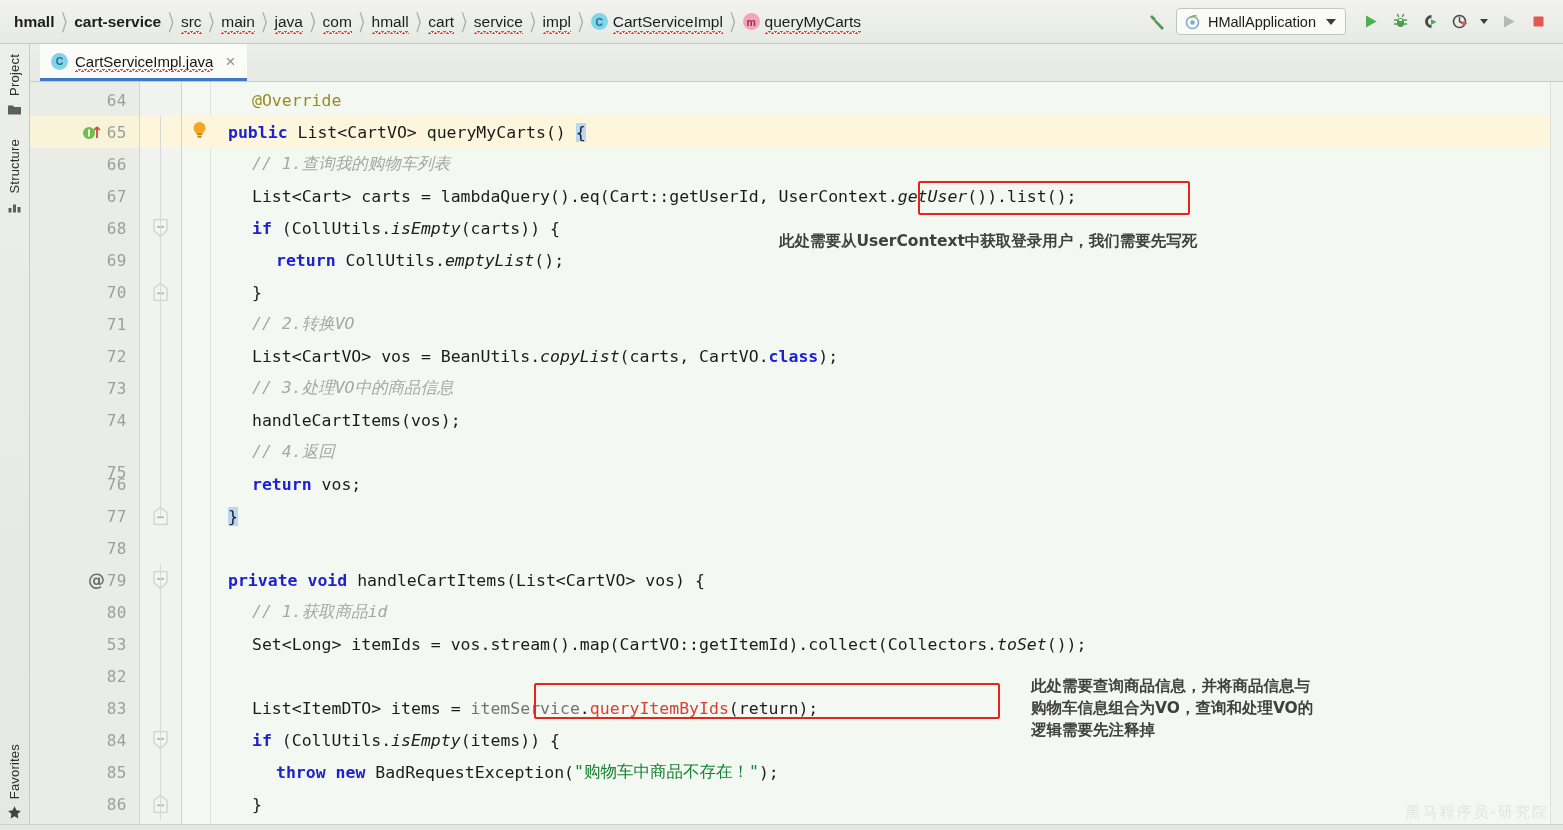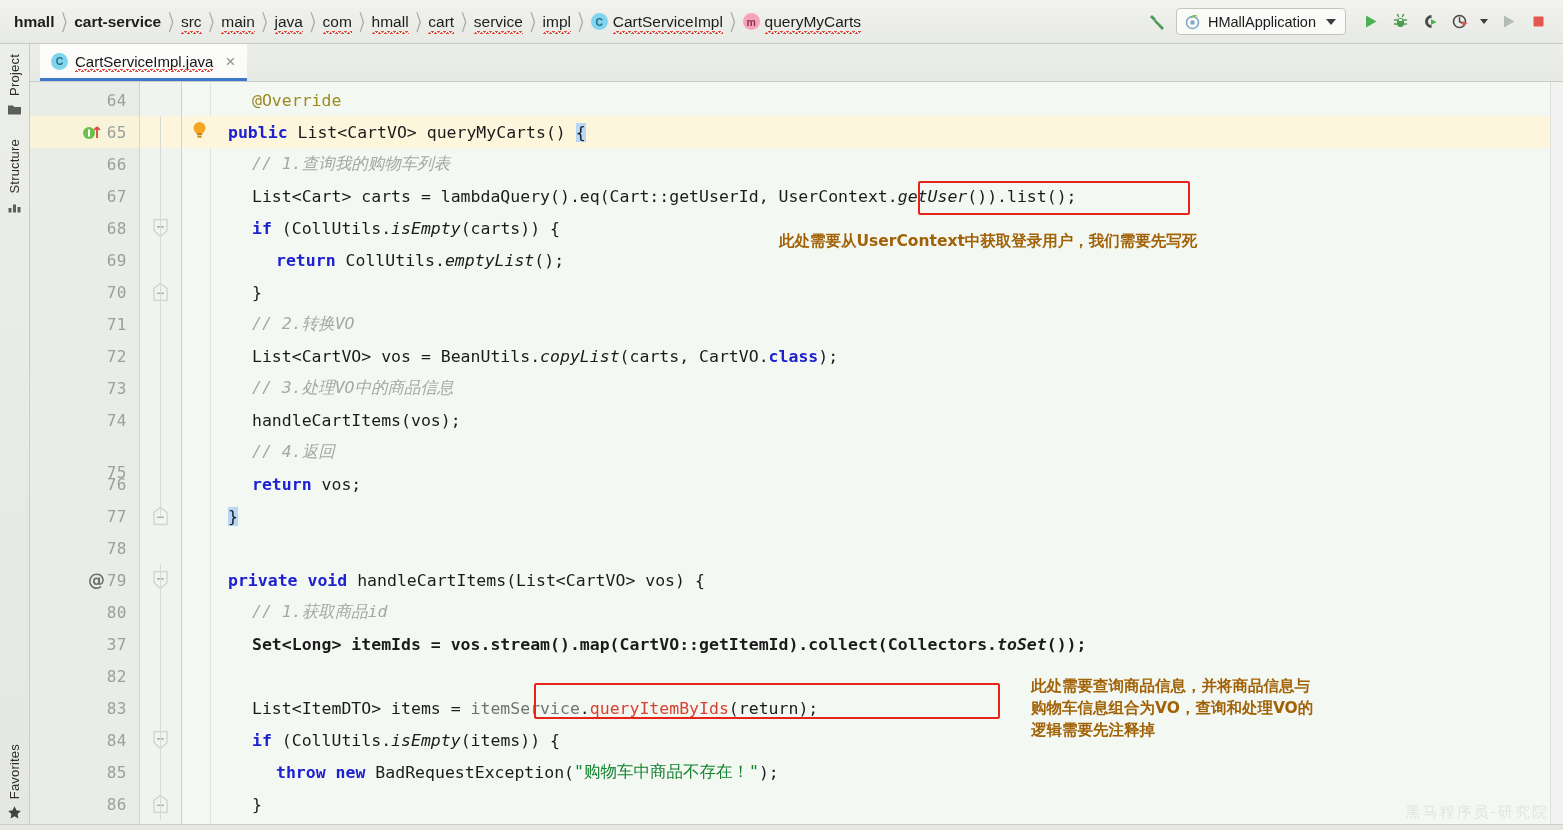--- a/index.html
+++ b/index.html
@@ -187,21 +187,21 @@
     position: absolute; left: 20px; width: 1px; background: #d5dad4;
   }
   .lbulb { position: absolute; left: 8px; transform: translateY(-50%); }
 
   
   .redbox {
     position: absolute; border: 2.2px solid #e8241a; border-radius: 2px;
     pointer-events: none;
   }
   .redtext {
-    position: absolute; color: #a16207; font-weight: bold;
+    position: absolute; color: #404040; font-weight: bold;
     font-family: "DejaVu Sans", sans-serif;
     white-space: pre-line;
   }
   .watermark {
     position: absolute; right: 14px; bottom: 8px;
     color: #dfe6de; font-size: 15px; letter-spacing: 2px;
     font-family: "DejaVu Sans", sans-serif; white-space: nowrap;
   }
   .vline {
     position: absolute; top: 0; bottom: 0; width: 1px; background: #dfe5de;
@@ -431,21 +431,21 @@
             <div class="gline" style="top: 450px;">
               <span class="gnum">78</span>
             </div>
             <div class="gline" style="top: 482px;">
               <span class="gnum">79</span>
             </div>
             <div class="gline" style="top: 514px;">
               <span class="gnum">80</span>
             </div>
             <div class="gline" style="top: 546px;">
-              <span class="gnum">37</span>
+              <span class="gnum">53</span>
             </div>
             <div class="gline" style="top: 578px;">
               <span class="gnum">82</span>
             </div>
             <div class="gline" style="top: 610px;">
               <span class="gnum">83</span>
             </div>
             <div class="gline" style="top: 642px;">
               <span class="gnum">84</span>
             </div>
@@ -524,21 +524,21 @@
             <div class="cline" style="top: 226px;"><span class="indent" style="width: 48px;"></span><span class="cmt">// 2.转换VO</span></div>
             <div class="cline" style="top: 258px;"><span class="indent" style="width: 48px;"></span><span class="plain">List&lt;CartVO&gt; vos = BeanUtils.</span><span class="stat">copyList</span><span class="plain">(carts, CartVO.</span><span class="kw">class</span><span class="plain">);</span></div>
             <div class="cline" style="top: 290px;"><span class="indent" style="width: 48px;"></span><span class="cmt">// 3.处理VO中的商品信息</span></div>
             <div class="cline" style="top: 322px;"><span class="indent" style="width: 48px;"></span><span class="plain">handleCartItems(vos);</span></div>
             <div class="cline" style="top: 354px;"><span class="indent" style="width: 48px;"></span><span class="cmt">// 4.返回</span></div>
             <div class="cline" style="top: 386px;"><span class="indent" style="width: 48px;"></span><span class="kw">return</span><span class="plain"> vos;</span></div>
             <div class="cline" style="top: 418px;"><span class="indent" style="width: 24px;"></span><span class="brace-hl">}</span></div>
             <div class="cline" style="top: 450px;"></div>
             <div class="cline" style="top: 482px;"><span class="indent" style="width: 24px;"></span><span class="kw">private</span><span class="plain"> </span><span class="kw">void</span><span class="plain"> handleCartItems(List&lt;CartVO&gt; vos) {</span></div>
             <div class="cline" style="top: 514px;"><span class="indent" style="width: 48px;"></span><span class="cmt">// 1.获取商品id</span></div>
-            <div class="cline" style="top: 546px; font-weight: bold;"><span class="indent" style="width: 48px;"></span><span class="plain">Set&lt;Long&gt; itemIds = vos.stream().map(CartVO::getItemId).collect(Collectors.</span><span class="stat">toSet</span><span class="plain">());</span></div>
+            <div class="cline" style="top: 546px;"><span class="indent" style="width: 48px;"></span><span class="plain">Set&lt;Long&gt; itemIds = vos.stream().map(CartVO::getItemId).collect(Collectors.</span><span class="stat">toSet</span><span class="plain">());</span></div>
             <div class="cline" style="top: 610px;"><span class="indent" style="width: 48px;"></span><span class="plain">List&lt;ItemDTO&gt; items = </span><span class="field">itemService</span><span class="plain">.</span><span class="redmtd">queryItemByIds</span><span class="plain">(return);</span></div>
             <div class="cline" style="top: 642px;"><span class="indent" style="width: 48px;"></span><span class="kw">if</span><span class="plain"> (CollUtils.</span><span class="stat">isEmpty</span><span class="plain">(items)) {</span></div>
             <div class="cline" style="top: 674px;"><span class="indent" style="width: 72px;"></span><span class="kw">throw</span><span class="plain"> </span><span class="kw">new</span><span class="plain"> BadRequestException(</span><span class="str">"购物车中商品不存在！"</span><span class="plain">);</span></div>
             <div class="cline" style="top: 706px;"><span class="indent" style="width: 48px;"></span><span class="plain">}</span></div>
             <div class="cline" style="top: 738px; overflow: hidden;"></div>
           </div>
         <div class="scroll-r"></div>
         <div class="watermark">黑马程序员-研究院</div>
       <div class="redbox" style="left: 888px; top: 99px; width: 272px; height: 34px;"></div>
           <div class="redtext" style="left: 749px; top: 148px; font-size: 15.5px; line-height: 22px;">此处需要从UserContext中获取登录用户，我们需要先写死</div>

